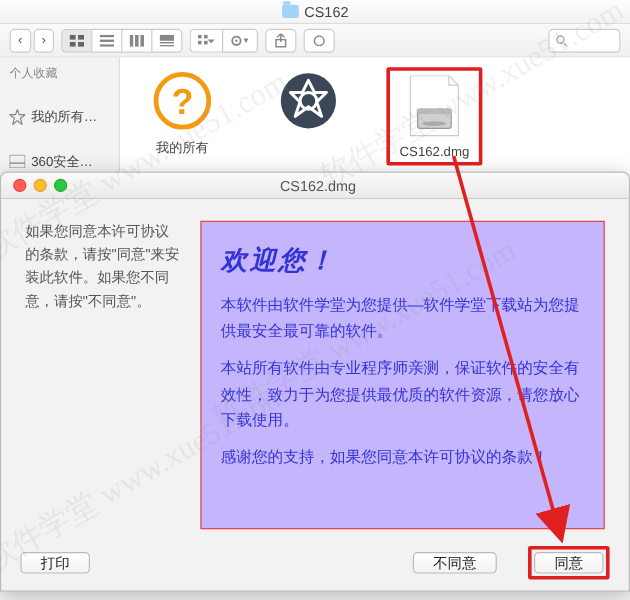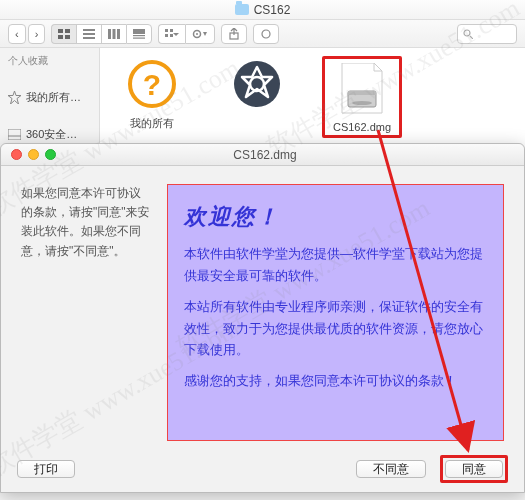--- a/index.html
+++ b/index.html
@@ -42,21 +42,21 @@
 
 .dlg-body { display: flex; padding: 18px 20px 10px 20px; gap: 16px; height: 285px; }
 .instructions { width: 130px; font-size: 12px; color: #555; line-height: 1.6; }
 .license-box { flex: 1; background: #c4b5fd; border: 1px solid #ef4444; padding: 14px 16px; font-size: 13px; color: #3433d6; line-height: 1.65; overflow: hidden; font-family: "STKaiti","KaiTi",serif; }
 .license-box h1 { font-size: 22px; font-weight: bold; margin-bottom: 8px; font-style: italic; letter-spacing: 2px; }
 .license-box p { margin-bottom: 10px; }
 
 .btn-row { position: absolute; bottom: 8px; left: 0; width: 100%; display: flex; padding: 0 16px; gap: 10px; height: 30px; align-items: center; }
 .btn { height: 18px; padding: 0 16px; background: linear-gradient(#fff,#f2f2f2); border: 1px solid #bbb; border-radius: 4px; font-size: 12px; color: #222; display: flex; align-items: center; }
 .btn-row .spacer { flex: 1; }
-.agree-box { border: 3px solid #e02020; padding: 2px; border-radius: 2px; margin-left: 4px; }
+.agree-box { border: 3px solid #e02020; padding: 2px; border-radius: 2px; margin-left: 16px; }
 
 
 .arrow-svg { position: absolute; top: 0; left: 0; width: 525px; height: 500px; pointer-events: none; }
 
 
 .watermark { position:absolute; left:0; top:0; width:525px; height:500px; pointer-events:none; opacity:0.12; }
 .wm-text { position:absolute; color:#888; font-size:26px; transform:rotate(-30deg); white-space:nowrap; font-family:"SimSun",serif; }
 </style>
 </head>
 <body>

